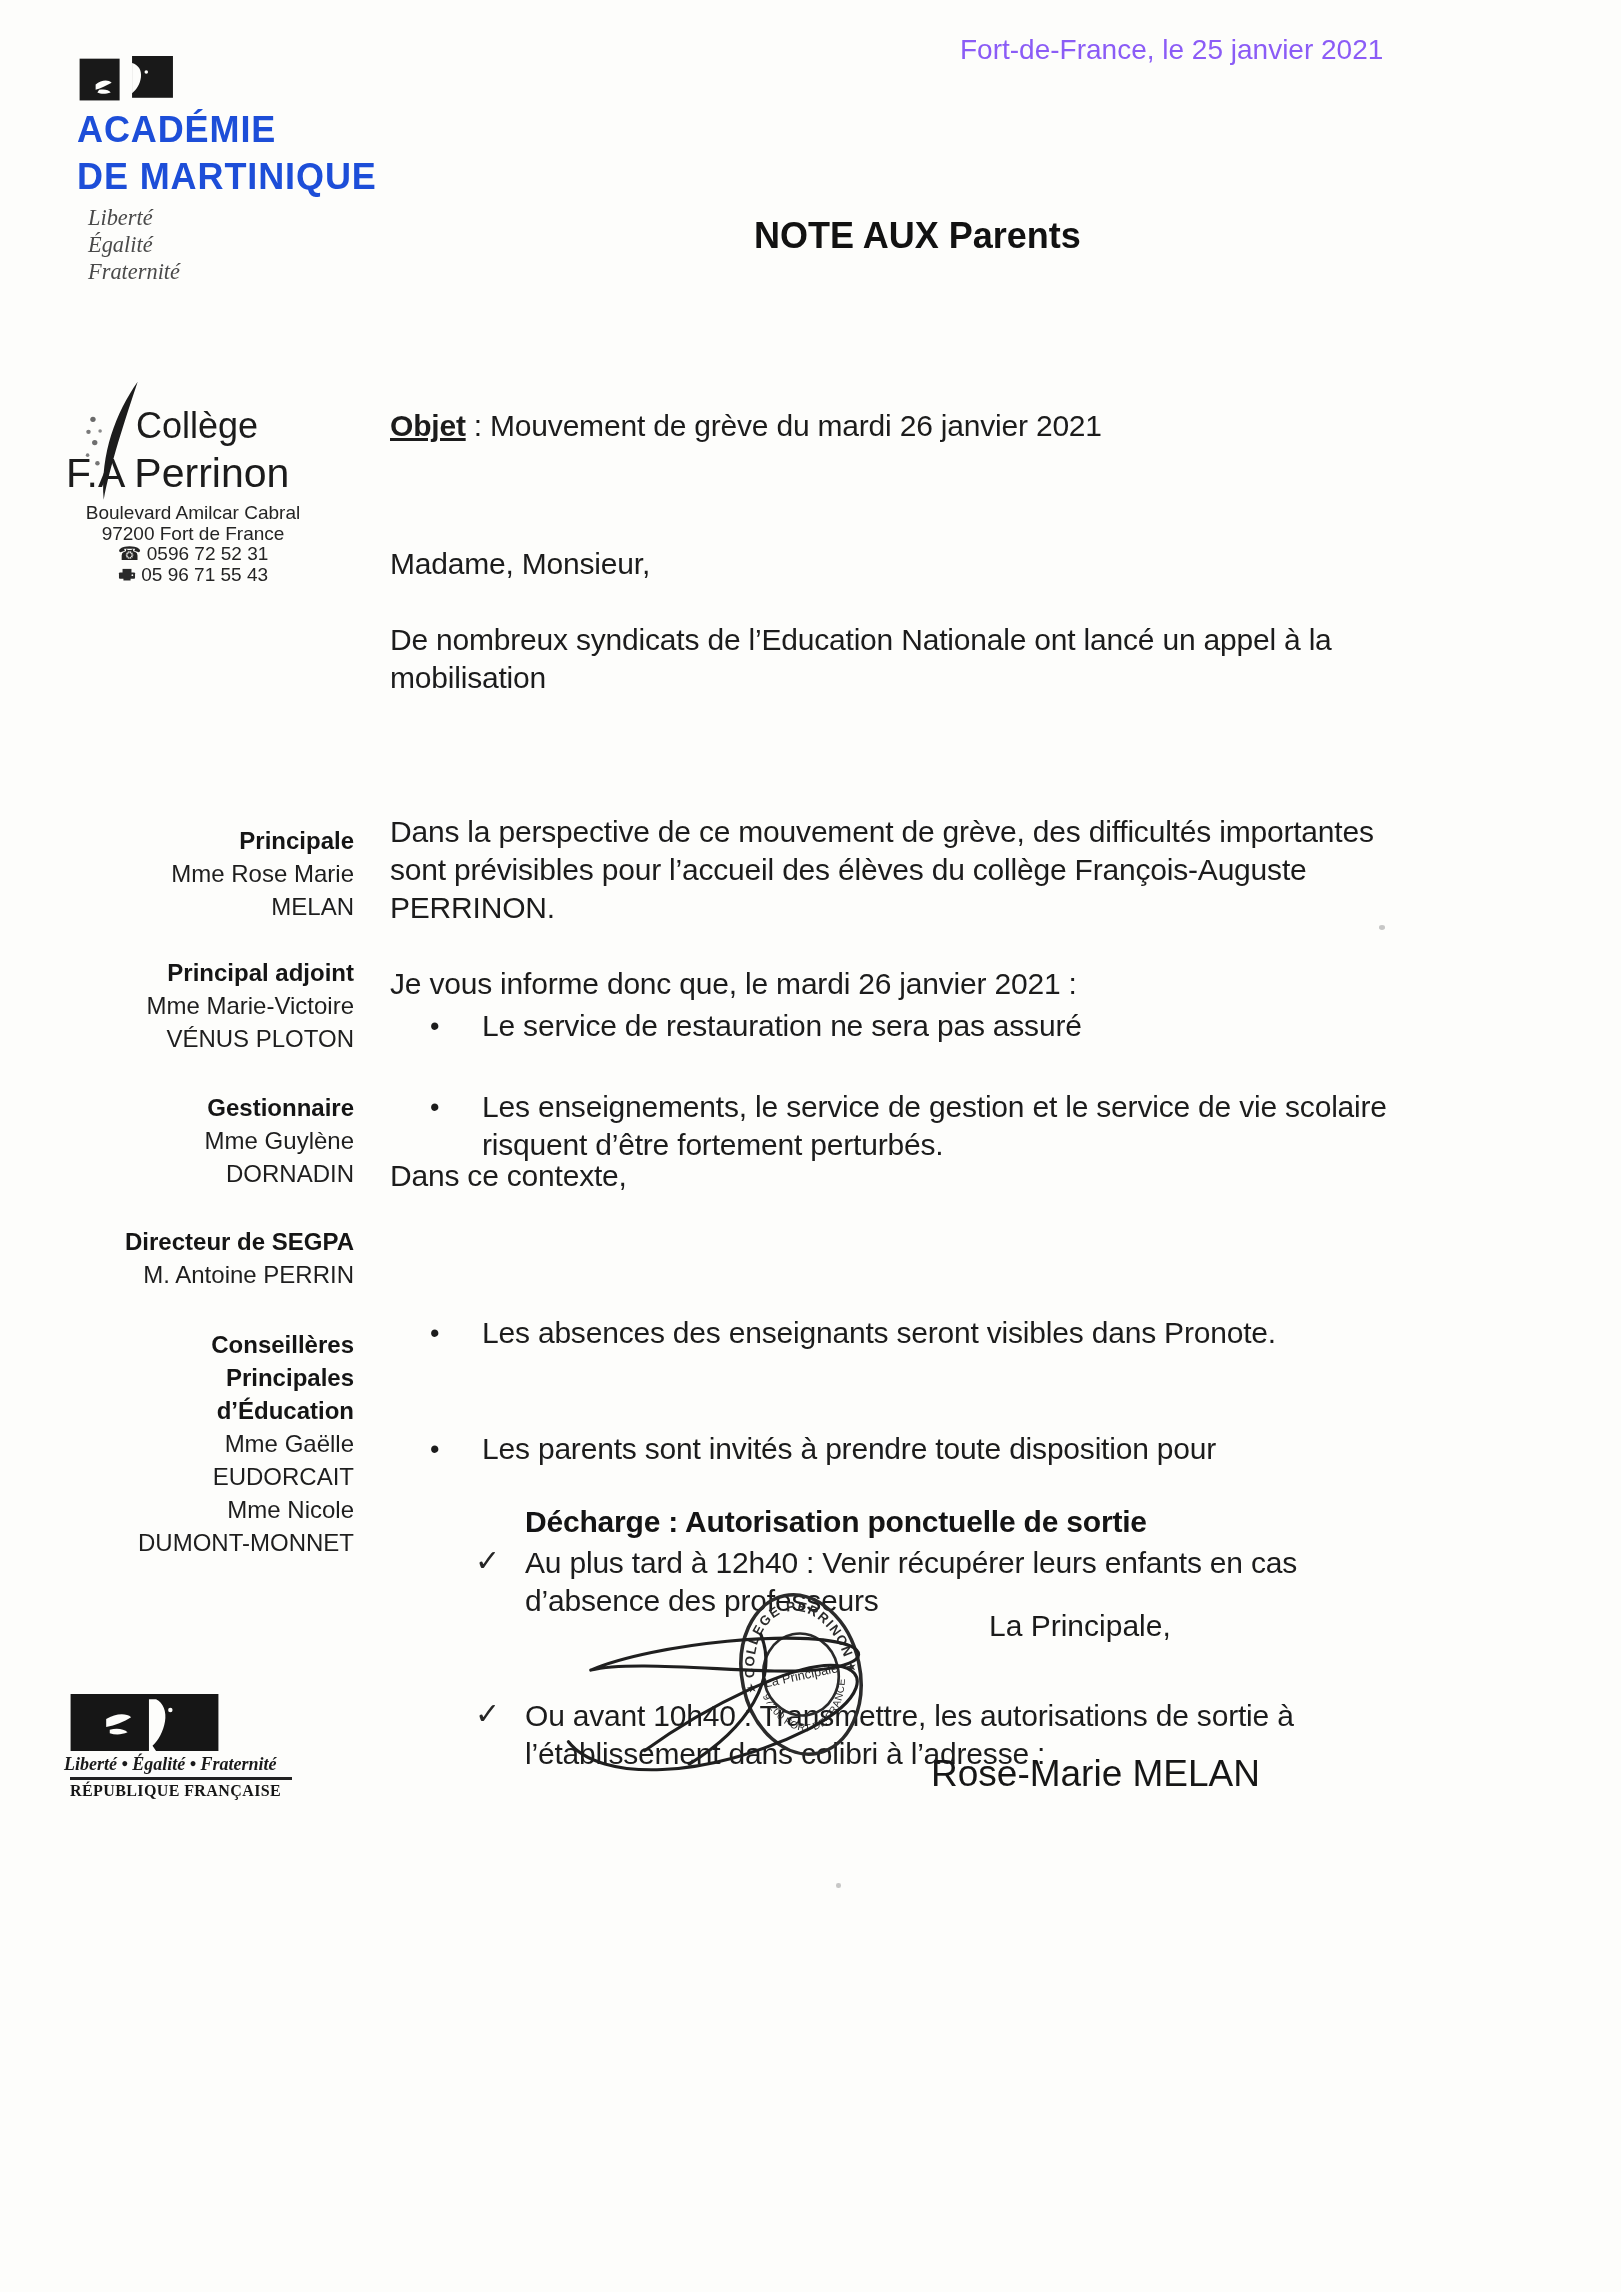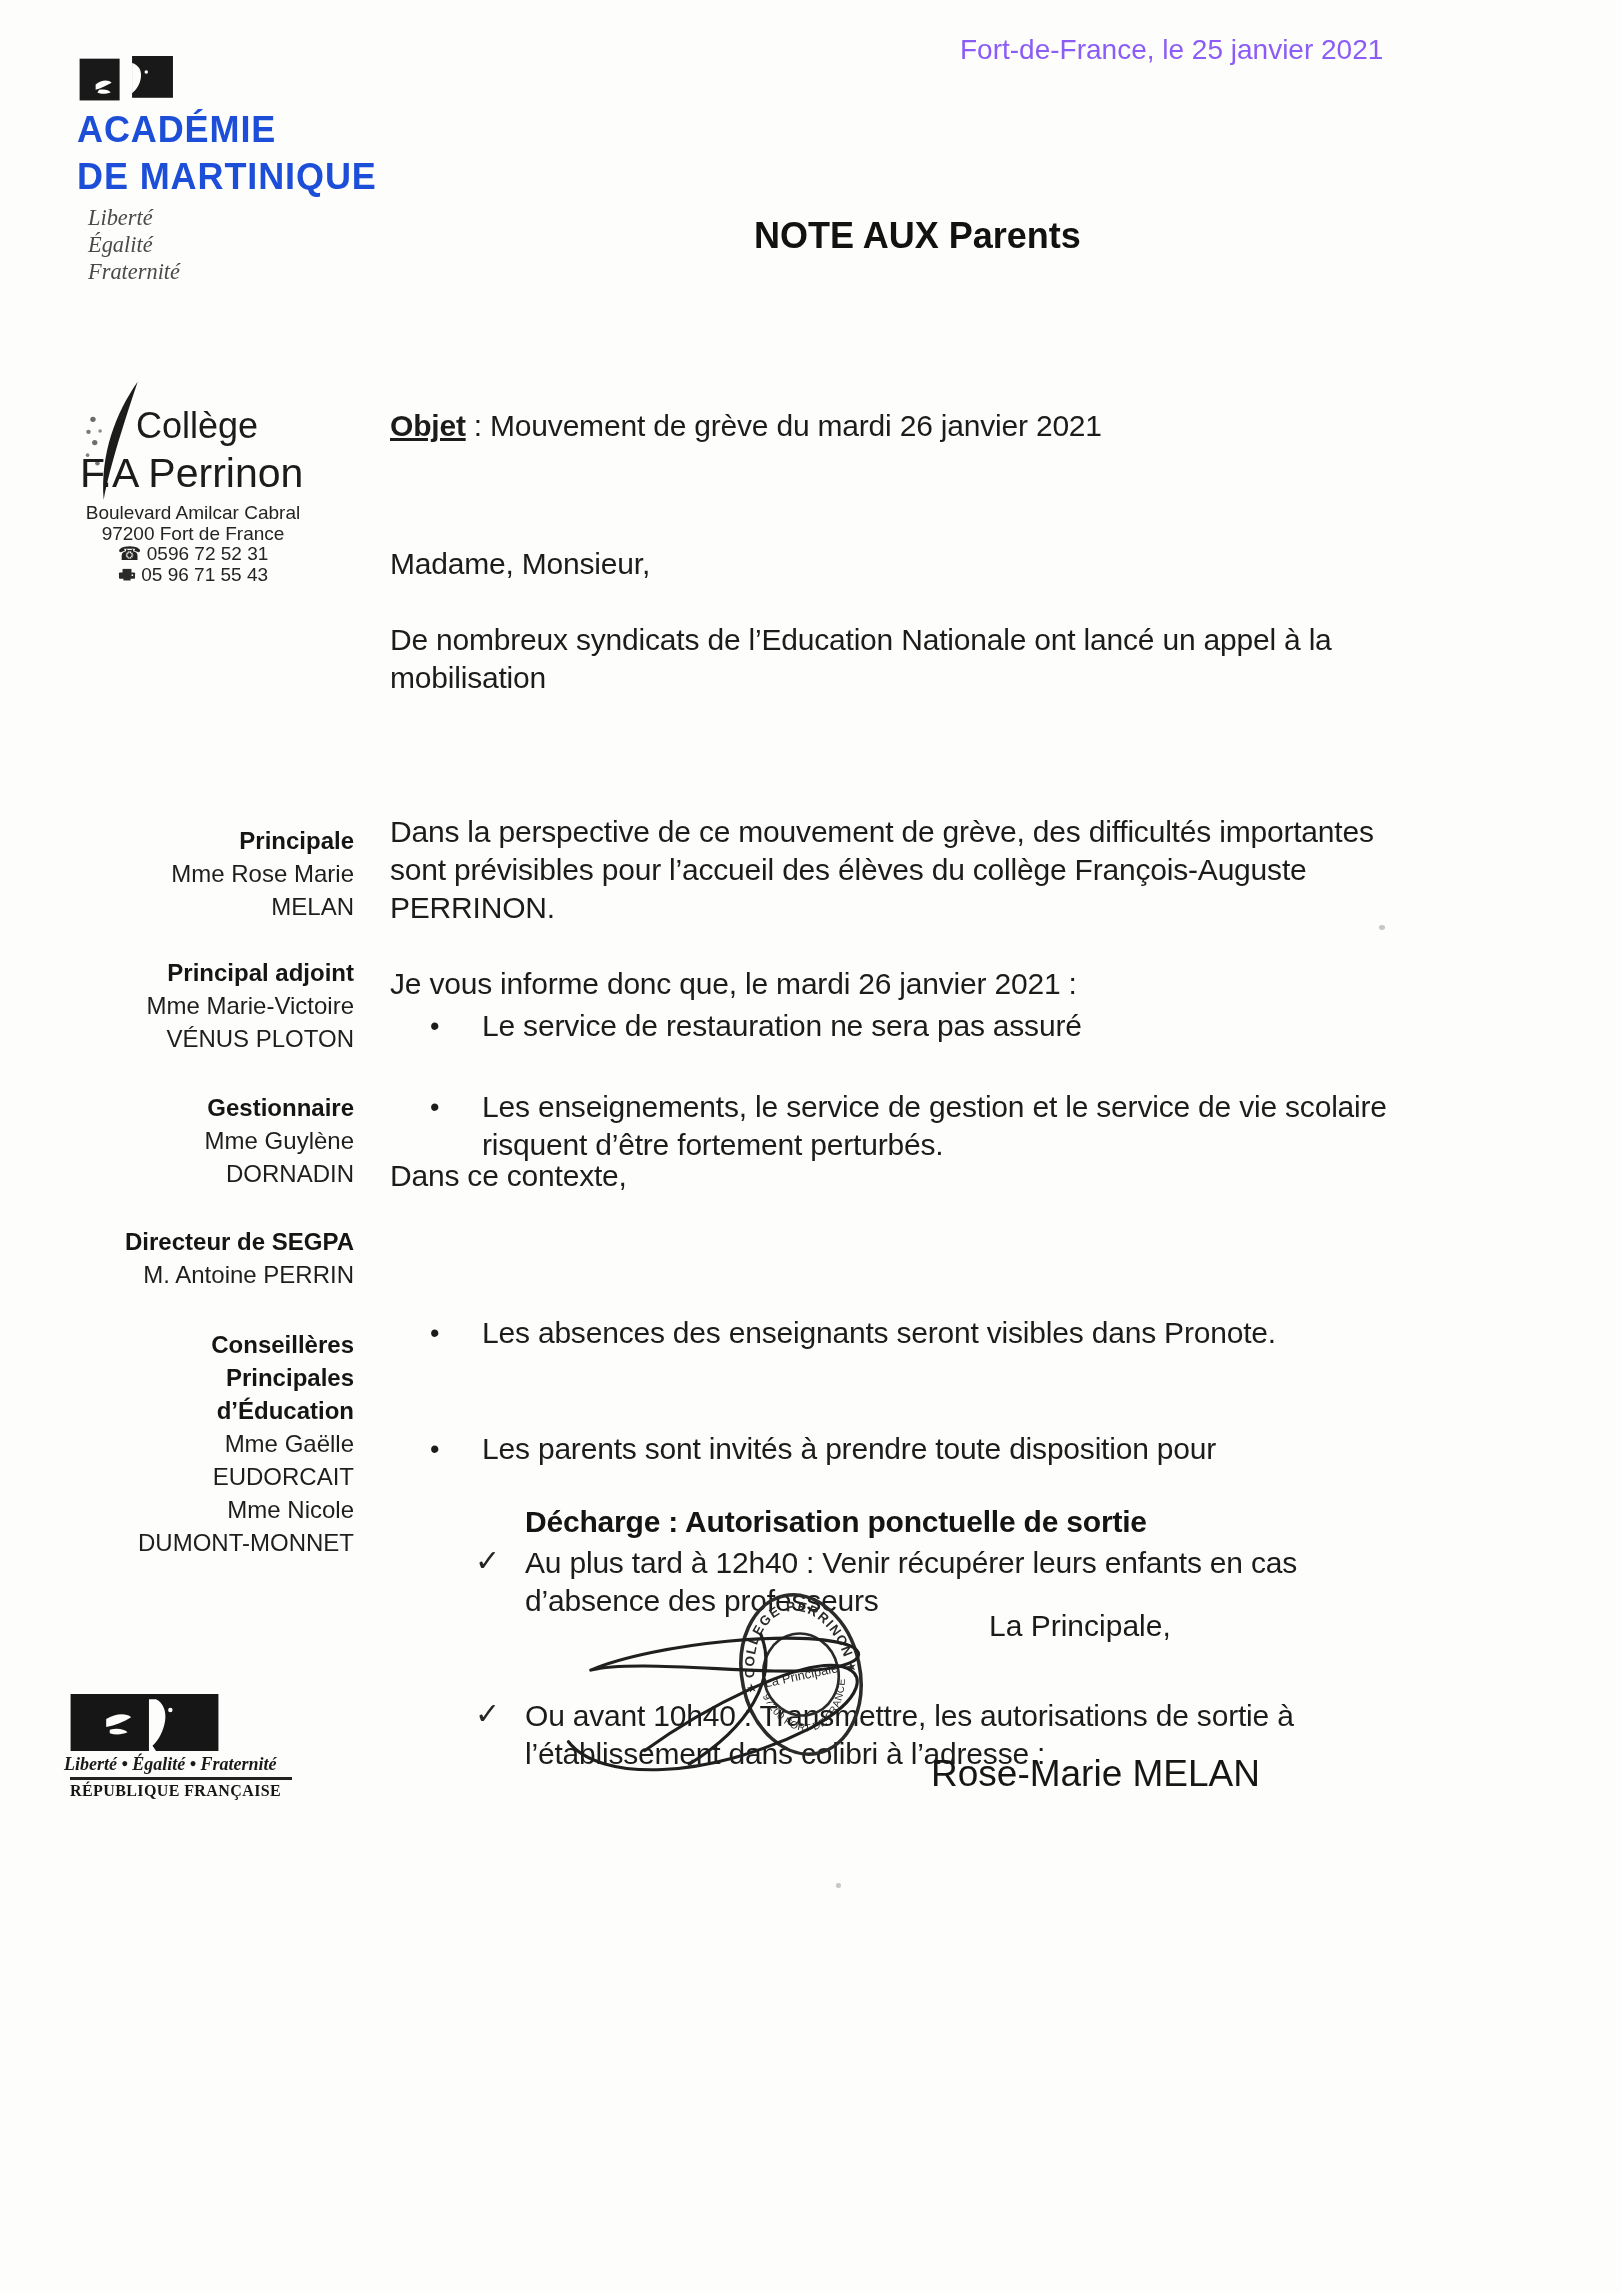--- a/index.html
+++ b/index.html
@@ -66,21 +66,21 @@
   <svg class="abs" style="left:82px;top:380px" width="72" height="127" viewBox="0 0 80 142">
     <path d="M62 2 C38 36 20 82 24 134 C31 96 48 44 62 2 Z" fill="#1c1c1c"></path>
     <circle cx="12" cy="44" r="3" fill="#6a6a6a"></circle>
       <circle cx="7" cy="58" r="2.5" fill="#7a7a7a"></circle>
     <circle cx="14" cy="70" r="3" fill="#6f6f6f"></circle>
       <circle cx="6" cy="84" r="2" fill="#808080"></circle>
     <circle cx="17" cy="93" r="2.5" fill="#757575"></circle>
       <circle cx="20" cy="57" r="2" fill="#8a8a8a"></circle>
   </svg>
   <div class="abs school-type" style="left:136px;top:405px">Collège</div>
-  <div class="abs school-name" style="left:80px;top:450px">F.A Perrinon</div>
+  <div class="abs school-name" style="left:66px;top:450px">F.A Perrinon</div>
   <div class="abs school-addr" style="left:63px;top:503px;width:260px">
     <div>Boulevard Amilcar Cabral</div>
     <div>97200 Fort de France</div>
     <div class="addr-row">
       <span>☎</span>
       <span>0596 72 52 31</span>
     </div>
     <div class="addr-row">
       <svg width="18" height="13.4" viewBox="0 0 20 15">
         <rect x="1" y="5" width="18" height="7" rx="1" fill="#2a2a2a"></rect>

